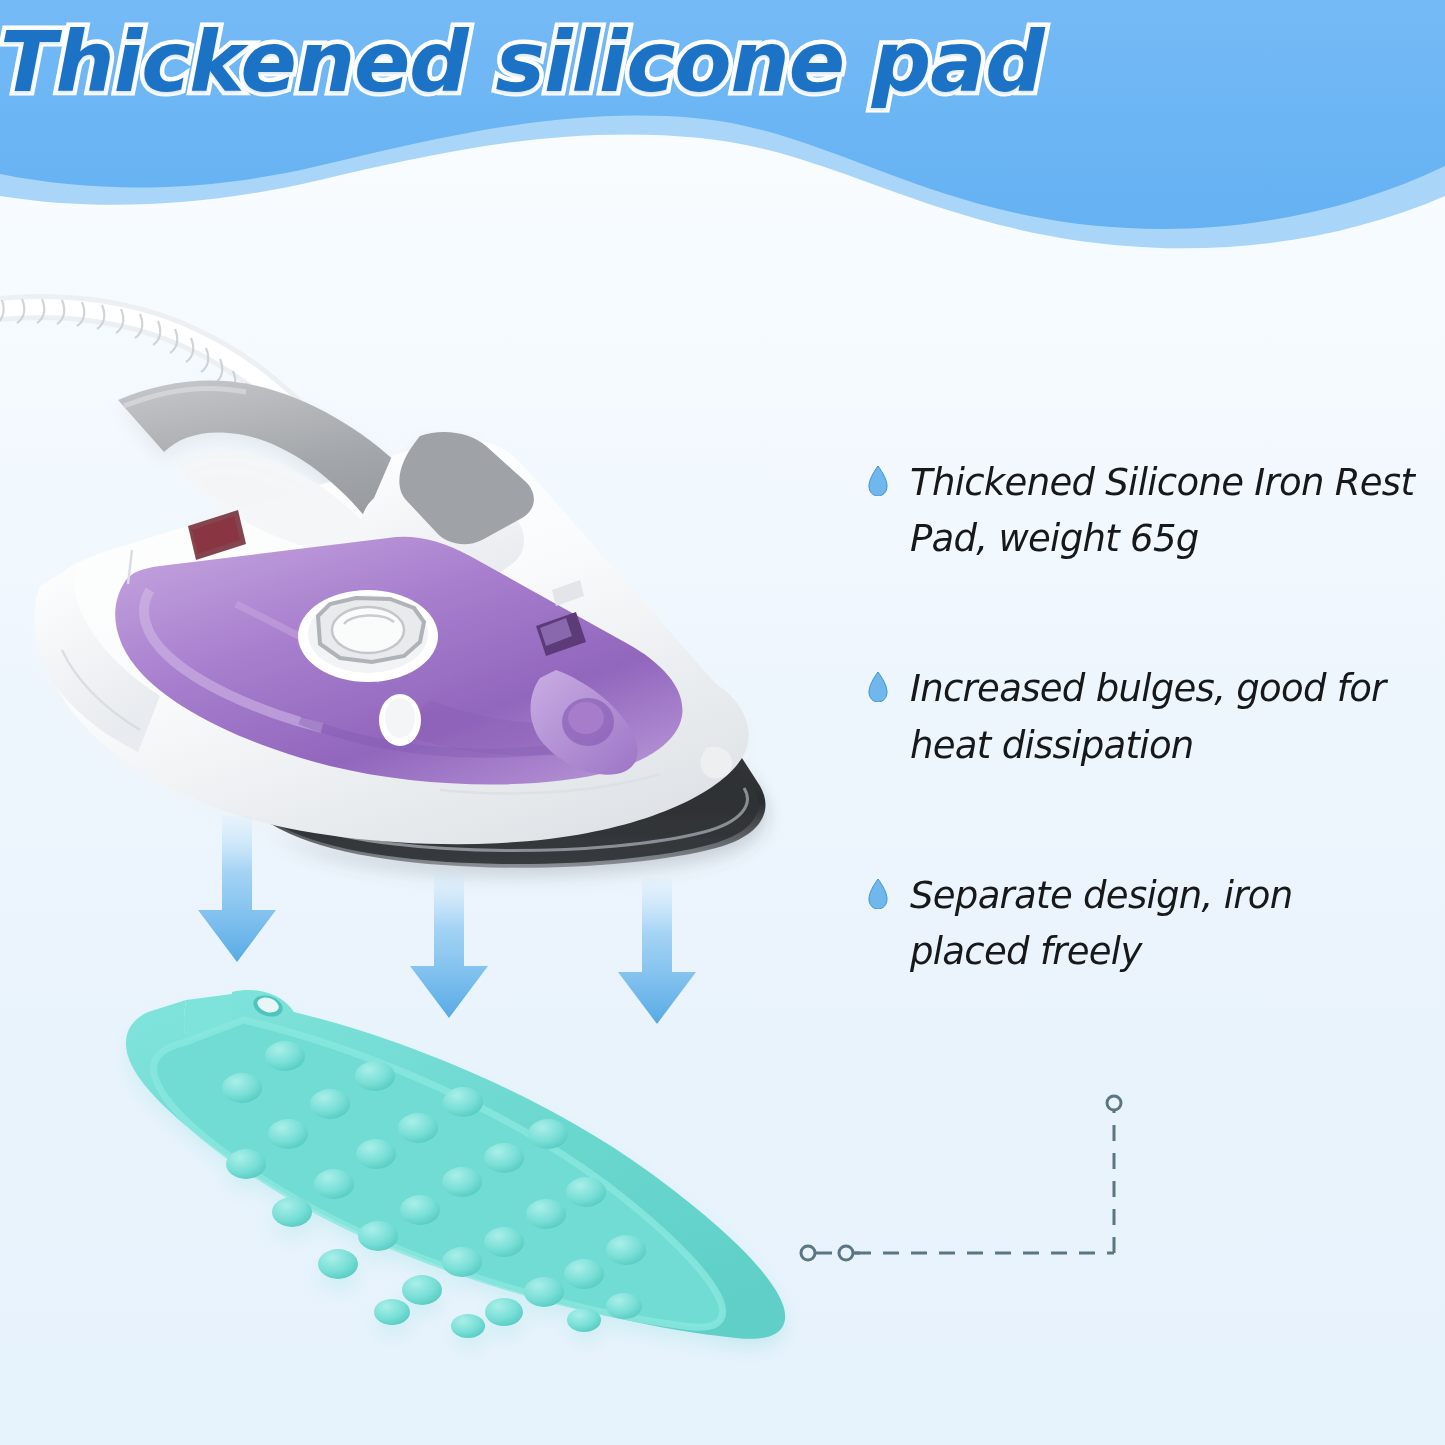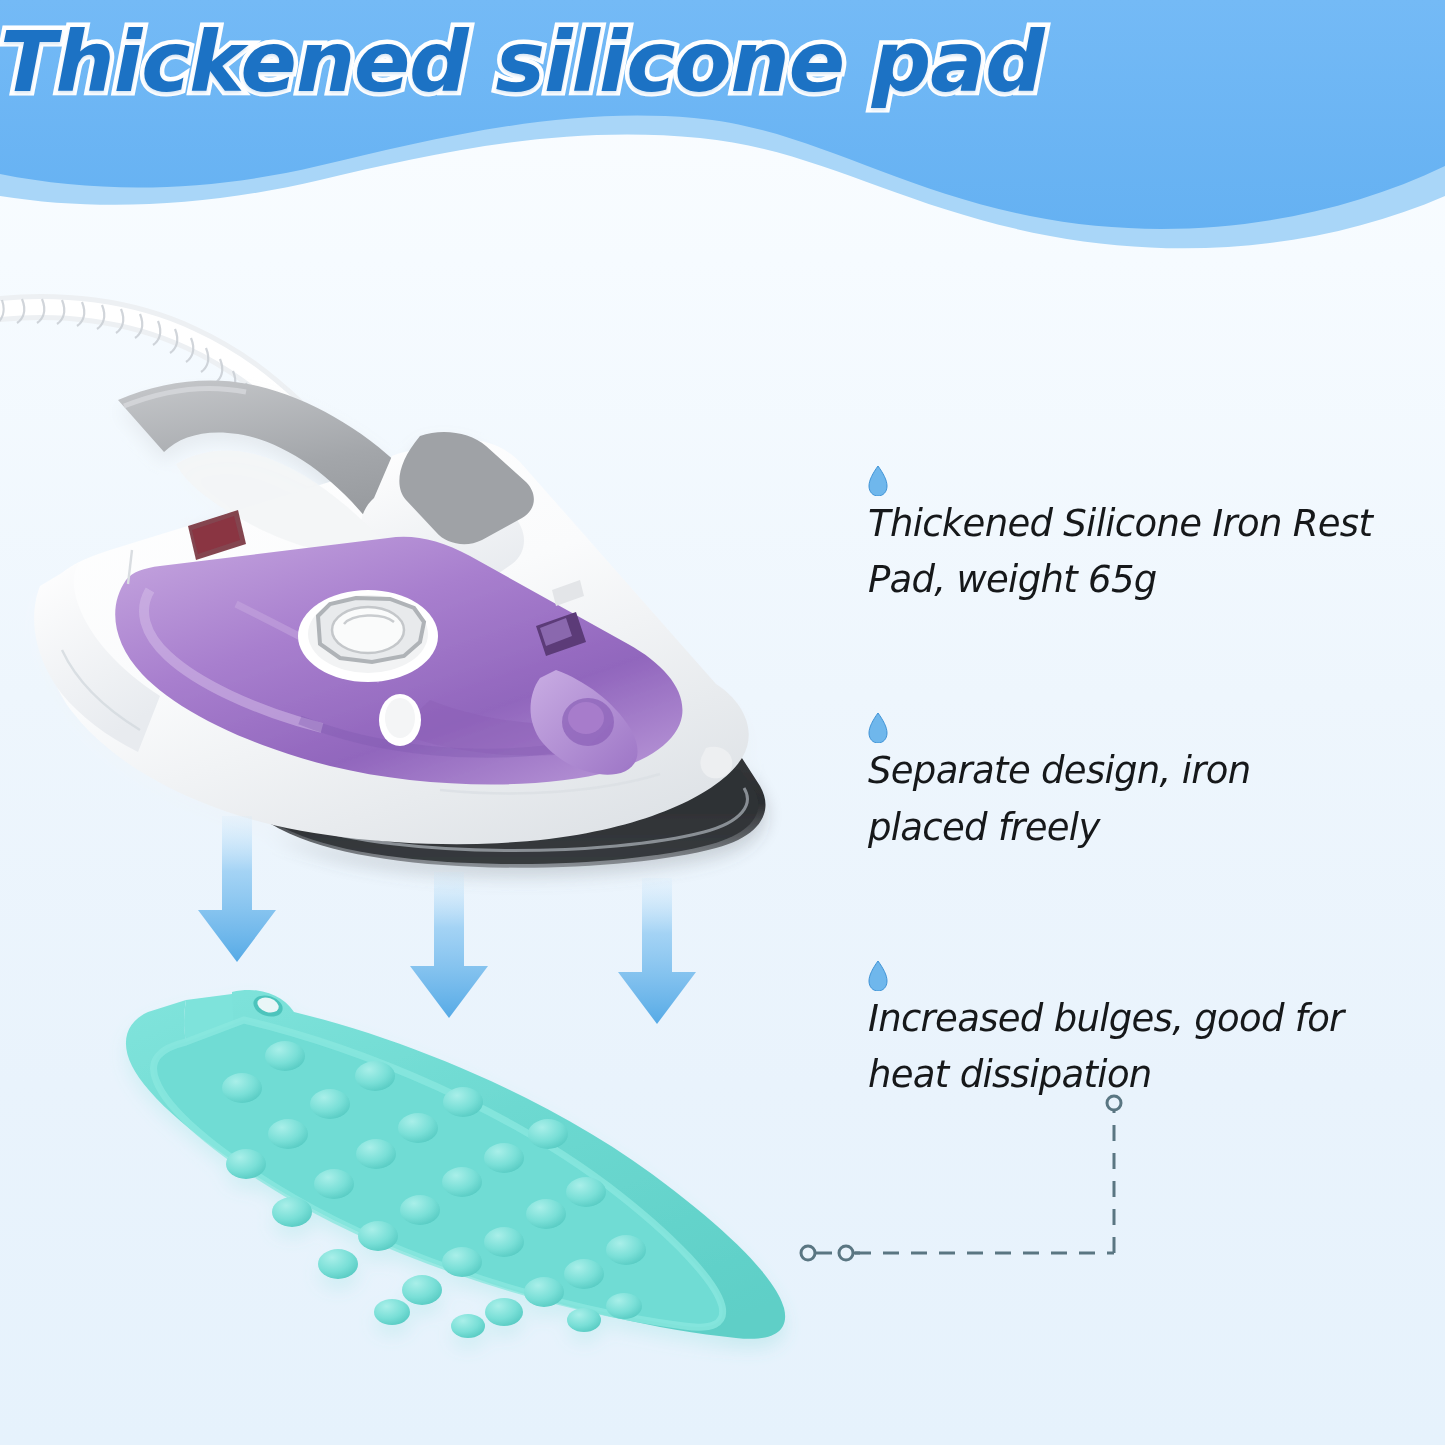--- a/index.html
+++ b/index.html
@@ -64,21 +64,20 @@
     left:860px;
     top:455px;
     width:570px;
   }
   .feature {
     position:relative;
     display:flex;
     align-items:flex-start;
     margin-bottom:94px;
     padding-left:8px;
-    flex-direction:column;
   }
   .feature:last-child { margin-bottom:0; }
   .bullet-icon {
     flex:0 0 auto;
     width:20px;
     height:30px;
     margin-top:11px;
     margin-right:22px;
   }
   .feature-text {
@@ -437,26 +436,26 @@
                  C5,30 1,26 1,20 C1,14 5,7 10,0 Z" fill="#6FB7EC" stroke="#3F93D6" stroke-width="1"></path>
       </svg>
       <div class="feature-text">Thickened Silicone Iron Rest Pad, weight 65g</div>
     </div>
 
     <div class="feature">
       <svg class="bullet-icon" viewBox="0 0 20 30">
         <path d="M10,0 C15,7 19,14 19,20 C19,26 15,30 10,30
                  C5,30 1,26 1,20 C1,14 5,7 10,0 Z" fill="#6FB7EC" stroke="#3F93D6" stroke-width="1"></path>
       </svg>
-      <div class="feature-text">Separate design, iron placed freely</div>
+      <div class="feature-text">Increased bulges, good for heat dissipation</div>
     </div>
 
     <div class="feature">
       <svg class="bullet-icon" viewBox="0 0 20 30">
         <path d="M10,0 C15,7 19,14 19,20 C19,26 15,30 10,30
                  C5,30 1,26 1,20 C1,14 5,7 10,0 Z" fill="#6FB7EC" stroke="#3F93D6" stroke-width="1"></path>
       </svg>
-      <div class="feature-text">Increased bulges, good for heat dissipation</div>
+      <div class="feature-text">Separate design, iron placed freely</div>
     </div>
 
   </div>
 
 </div>
 
 </body></html>

